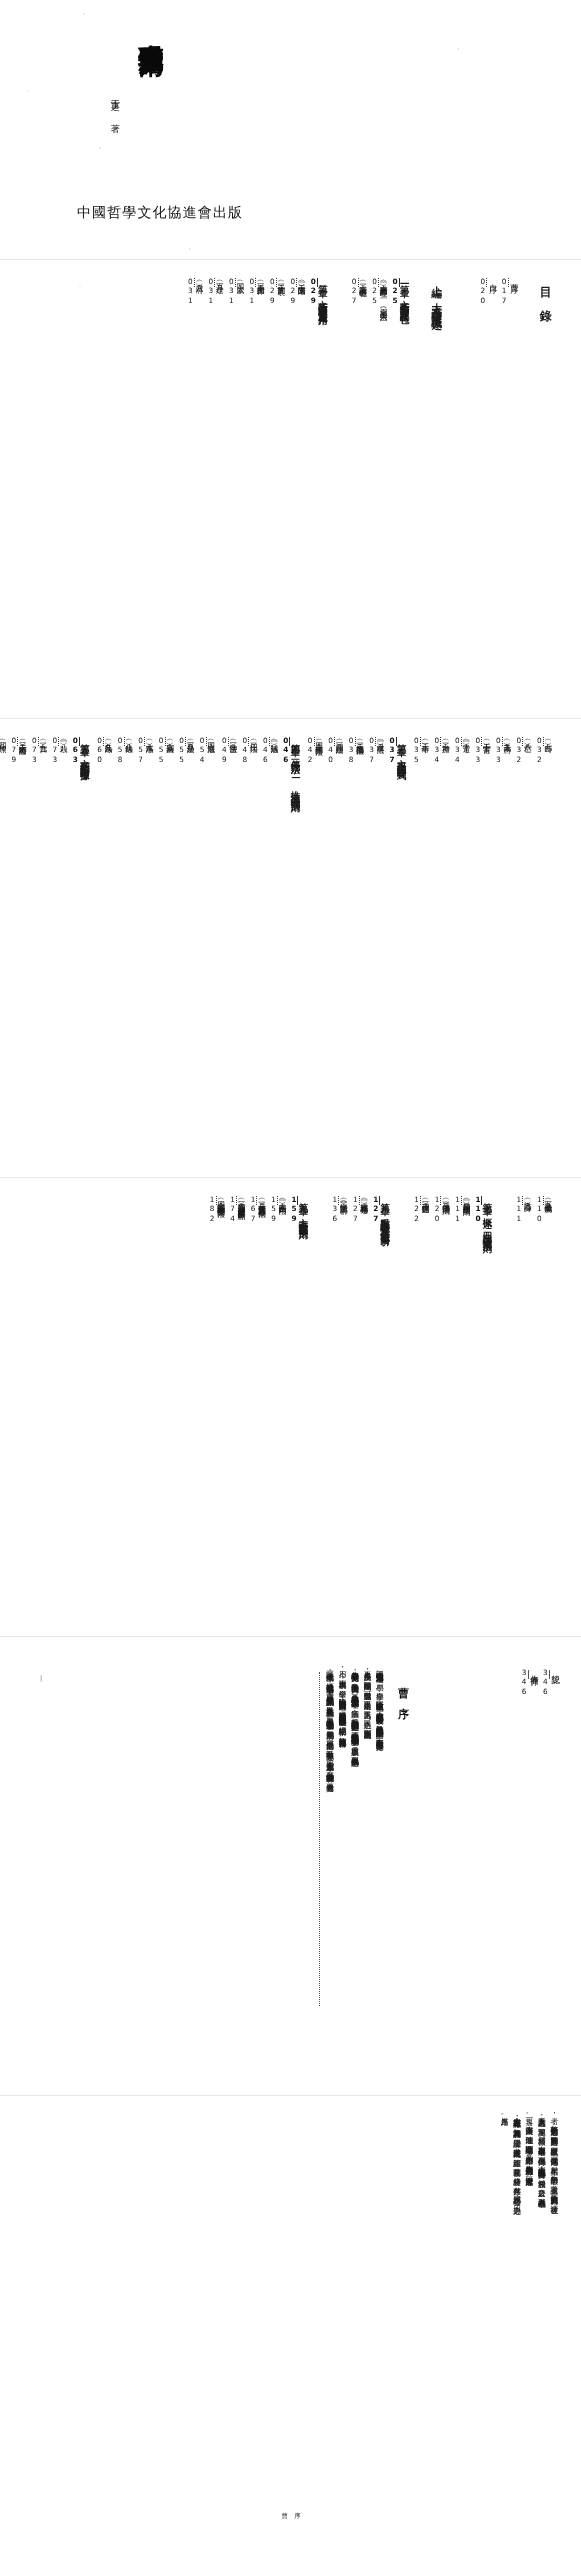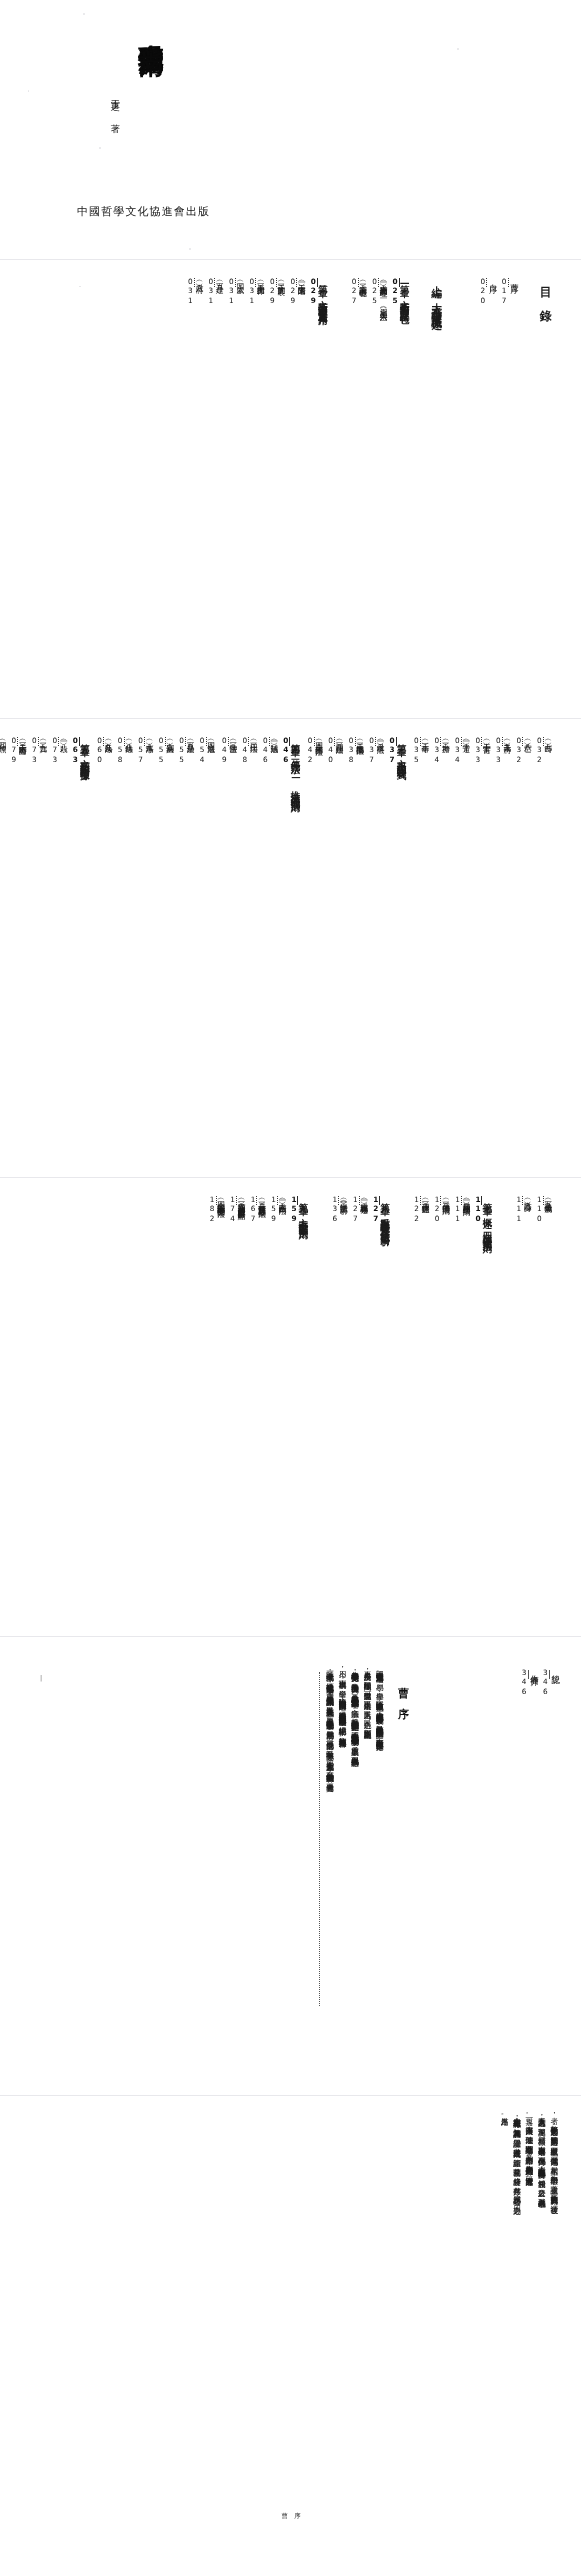--- a/index.html
+++ b/index.html
@@ -49,21 +49,21 @@
     font-size: 9.2px;
     line-height: 1.55;
     margin-right: 14.7px;
     margin-top: 68px;
     color:#1a1a1a;
     letter-spacing:0.9px;
   }
   .byline .role { margin-top: 9.2px; display:inline-block; }
   .publisher {
     position:absolute; left: 77px; top: 204px;
-    font-size: 11px; letter-spacing: 1.1px; color:#151515;text-align:right;
+    font-size: 14px; letter-spacing: 1.1px; color:#151515;text-align:right;
   }
 
   
   .p-toc { height: 459px; padding: 16.5px 9.2px 5.5px 9.2px; }
   .toc-flow {
     display:flex; flex-direction: row-reverse;
     align-items: flex-start;
     justify-content: flex-start;
     height: 100%;
     padding-right: 20px;

